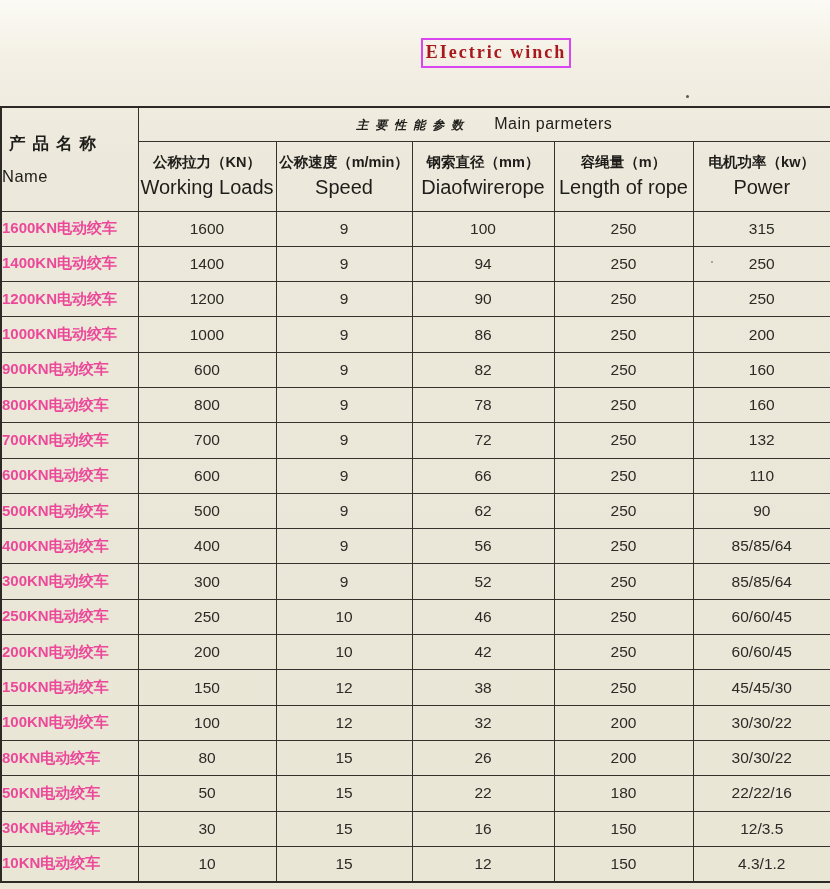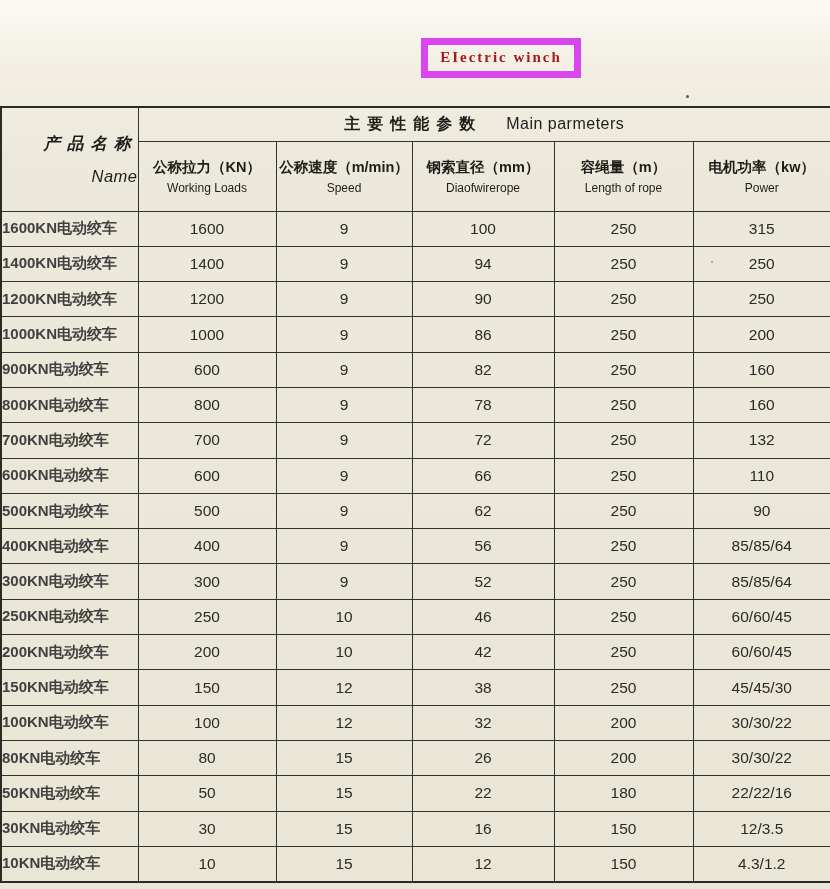--- a/index.html
+++ b/index.html
@@ -15,54 +15,54 @@
     position:absolute;left:263px;top:14px;width:268px;height:30px;
     background:#a8181e;color:#ffffff;z-index:2;
     font-weight:bold;font-size:29px;line-height:31px;text-align:center;
     letter-spacing:22px;text-indent:22px;white-space:nowrap;
   }
   .banner-bar::after{
     content:"";position:absolute;left:0;top:30px;width:40px;height:8px;background:#a8181e;
   }
   .banner-box{
     position:absolute;left:421px;top:38px;width:146px;height:26px;z-index:1;
-    border:7px solid #d946ef;color:#a8181e;background:transparent;
+    border:2px solid #d946ef;color:#a8181e;background:transparent;
     font-family:"Liberation Serif","DejaVu Serif",serif;font-weight:bold;
-    font-size:15px;line-height:25px;text-align:center;letter-spacing:2px;white-space:nowrap;
+    font-size:18px;line-height:25px;text-align:center;letter-spacing:2px;white-space:nowrap;
   }
 
   
   table.spec{
     position:absolute;left:0;top:106px;width:830px;
     border-collapse:collapse;table-layout:fixed;
     color:#1e1d1a;
   }
   table.spec th,table.spec td{
     border:1.5px solid #34322c;
     padding:0;vertical-align:middle;overflow:hidden;
   }
   table.spec{border:2px solid #2c2a25;}
   tr.main-row{height:34px;}
   tr.sub-row{height:70px;}
   tbody tr{height:35.3px;}
 
   th.main-h{font-weight:normal;text-align:center;}
-  th.main-h .cn{font-weight:bold;font-size:16px;letter-spacing:7px;}
+  th.main-h .cn{font-weight:bold;font-size:12px;letter-spacing:7px;font-style:italic;}
   th.main-h .en{font-weight:normal;font-size:16px;letter-spacing:0.5px;margin-left:24px;}
 
-  th.name-h{text-align:right;font-style:italic;}
+  th.name-h{text-align:left;}
   th.name-h .cn{font-weight:bold;font-size:16.5px;letter-spacing:7px;text-indent:7px;}
   th.name-h .en{font-weight:normal;font-size:16.5px;margin-top:12px;letter-spacing:0.5px;}
 
   th.sub-h{font-weight:normal;}
   th.sub-h .cn{font-weight:bold;font-size:14.5px;}
-  th.sub-h .en{font-weight:normal;font-size:12px;margin-top:4px;}
+  th.sub-h .en{font-weight:normal;font-size:20px;margin-top:4px;}
 
   td.name-cell{
-    text-align:left;padding-left:9px;font-weight:bold;font-size:15px;color:#404040;
+    text-align:left;padding-left:9px;font-weight:bold;font-size:15px;color:#ec4899;
     white-space:nowrap;
   }
   td.val-cell{text-align:center;font-size:15.5px;color:#2b2a26;white-space:nowrap;}
 
   .speck{position:absolute;background:#5a5850;border-radius:50%;}
   .speck.s1{left:686px;top:95px;width:3px;height:3px;}
   .speck.s2{left:711px;top:261px;width:2px;height:2px;opacity:.6;}
 </style>
 </head>
 <body>

